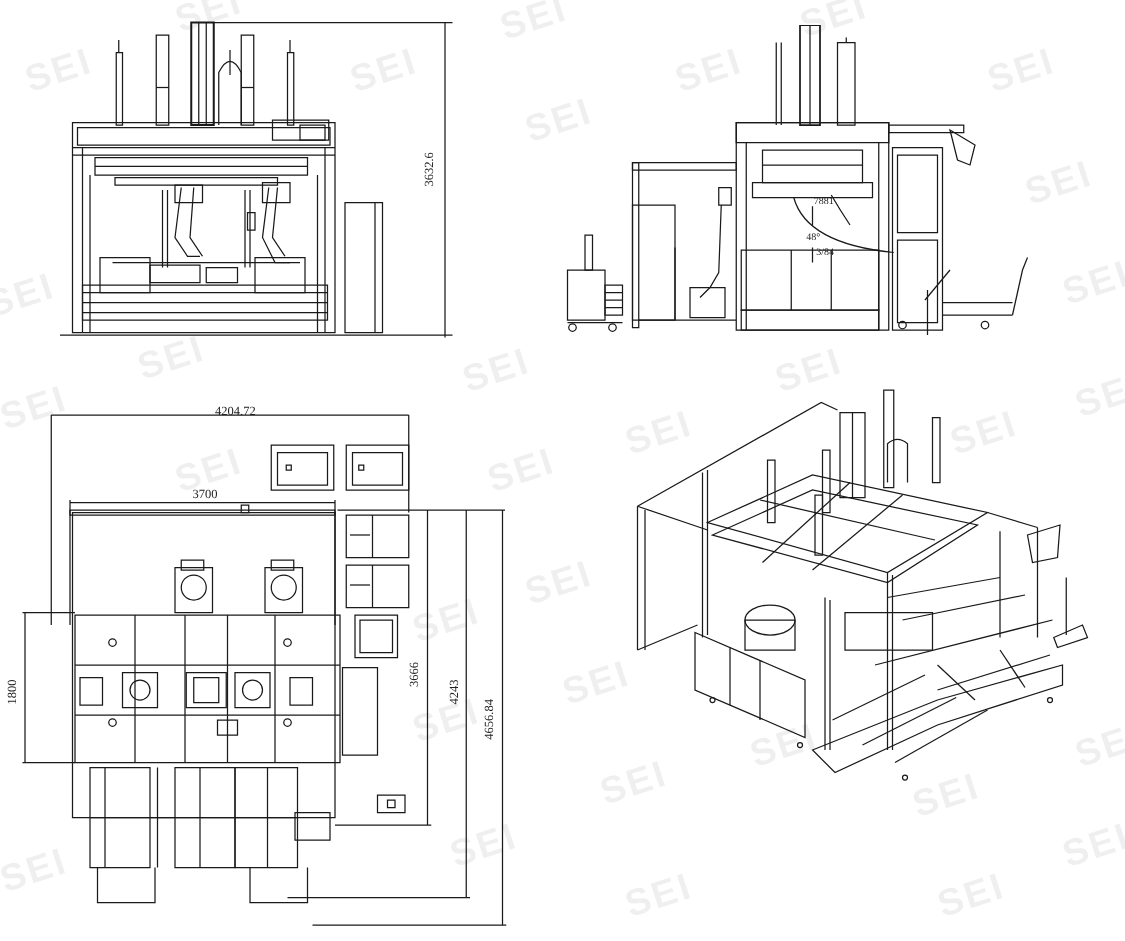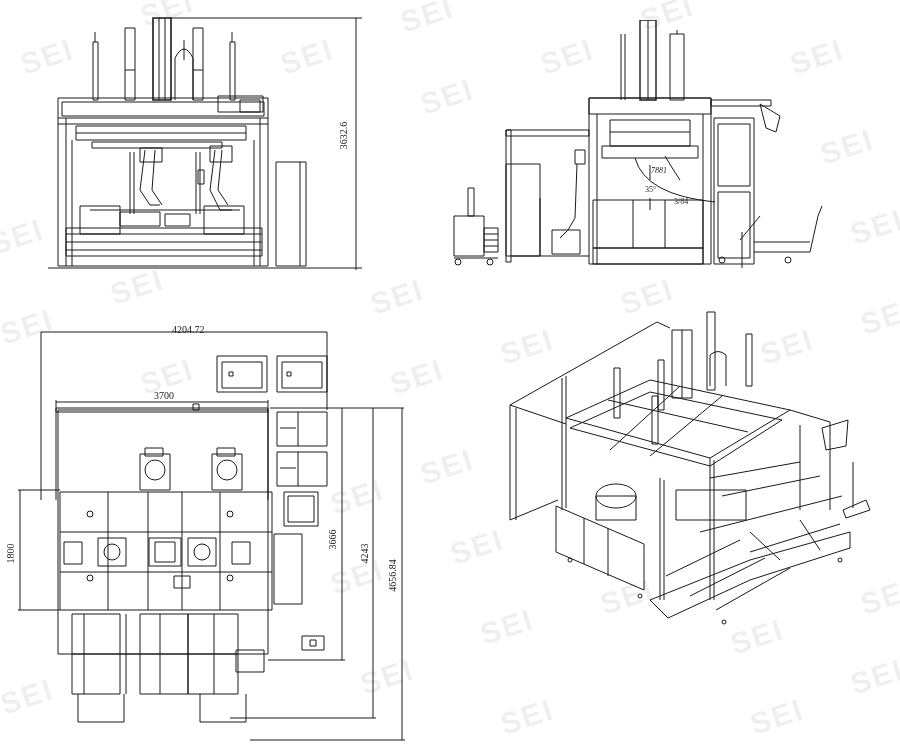--- a/index.html
+++ b/index.html
@@ -168,23 +168,23 @@
     <rect x="14" y="196" width="30" height="40"></rect>
     <rect x="28" y="168" width="6" height="28"></rect>
     <rect x="44" y="208" width="14" height="24"></rect>
     <line x1="44" y1="214" x2="58" y2="214"></line>
     <line x1="44" y1="220" x2="58" y2="220"></line>
     <line x1="44" y1="226" x2="58" y2="226"></line>
     <line x1="14" y1="238" x2="58" y2="238"></line>
     <circle cx="18" cy="242" r="3"></circle>
     <circle cx="50" cy="242" r="3"></circle>
   </svg>
-  <div class="dim-label" style="left:651px;top:166px;font-size:8px;font-style:italic;">7881</div>
-  <div class="dim-label" style="left:645px;top:185px;font-size:8px;">35°</div>
-  <div class="dim-label" style="left:674px;top:197px;font-size:8px;">3/84</div>
+  <div class="dim-label" style="left:651px;top:156px;font-size:8px;">7881</div>
+  <div class="dim-label" style="left:645px;top:185px;font-size:8px;">48°</div>
+  <div class="dim-label" style="left:653px;top:197px;font-size:8px;">3/84</div>
 
   <svg class="view" style="left:0;top:320px" width="430" height="430" viewBox="0 0 430 430" fill="none" stroke="#1a1a1a" stroke-width="1">
 
     <line x1="41" y1="12" x2="327" y2="12"></line>
     <line x1="41" y1="12" x2="41" y2="180"></line>
     <line x1="327" y1="12" x2="327" y2="90"></line>
 
     <line x1="56" y1="82" x2="268" y2="82"></line>
     <line x1="56" y1="80" x2="56" y2="180"></line>
     <line x1="268" y1="80" x2="268" y2="180"></line>

